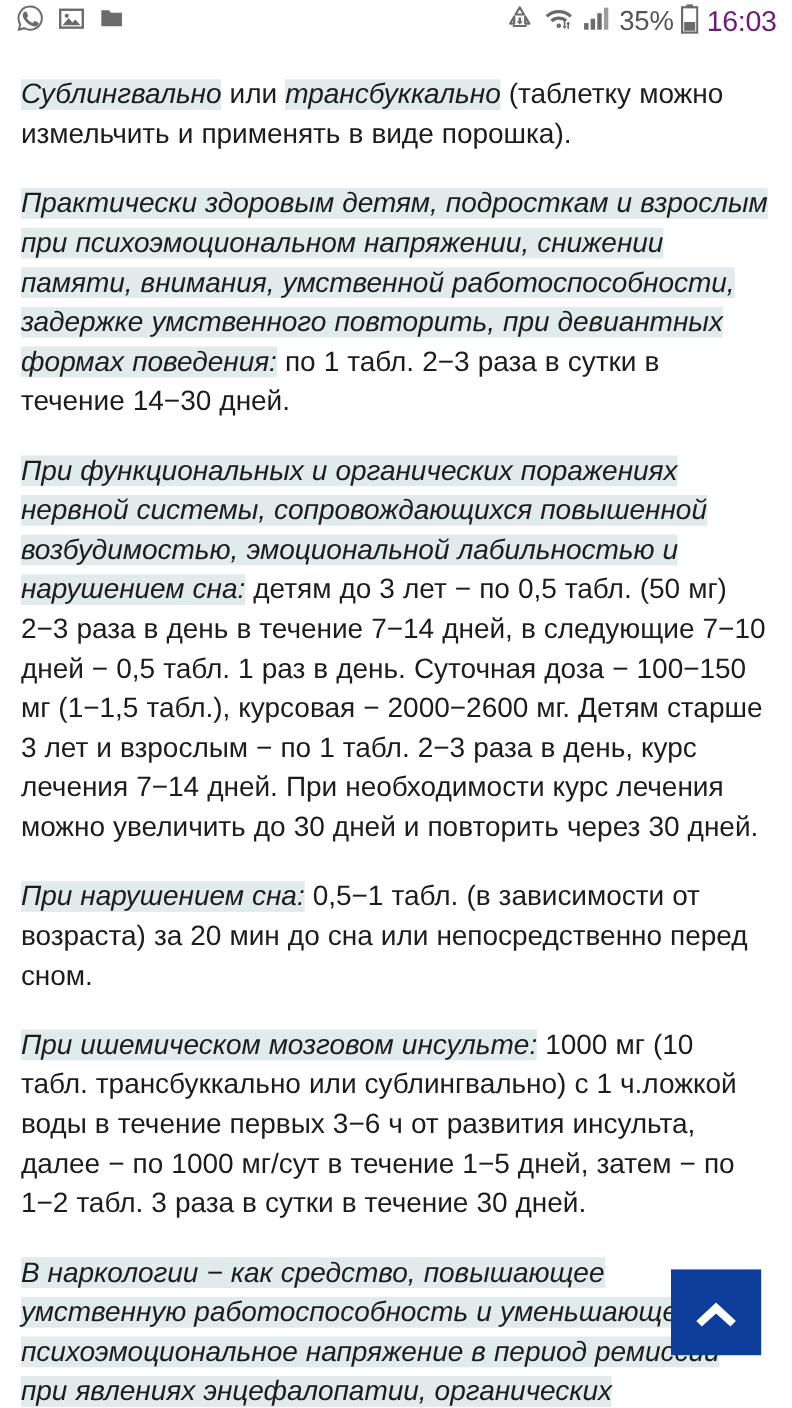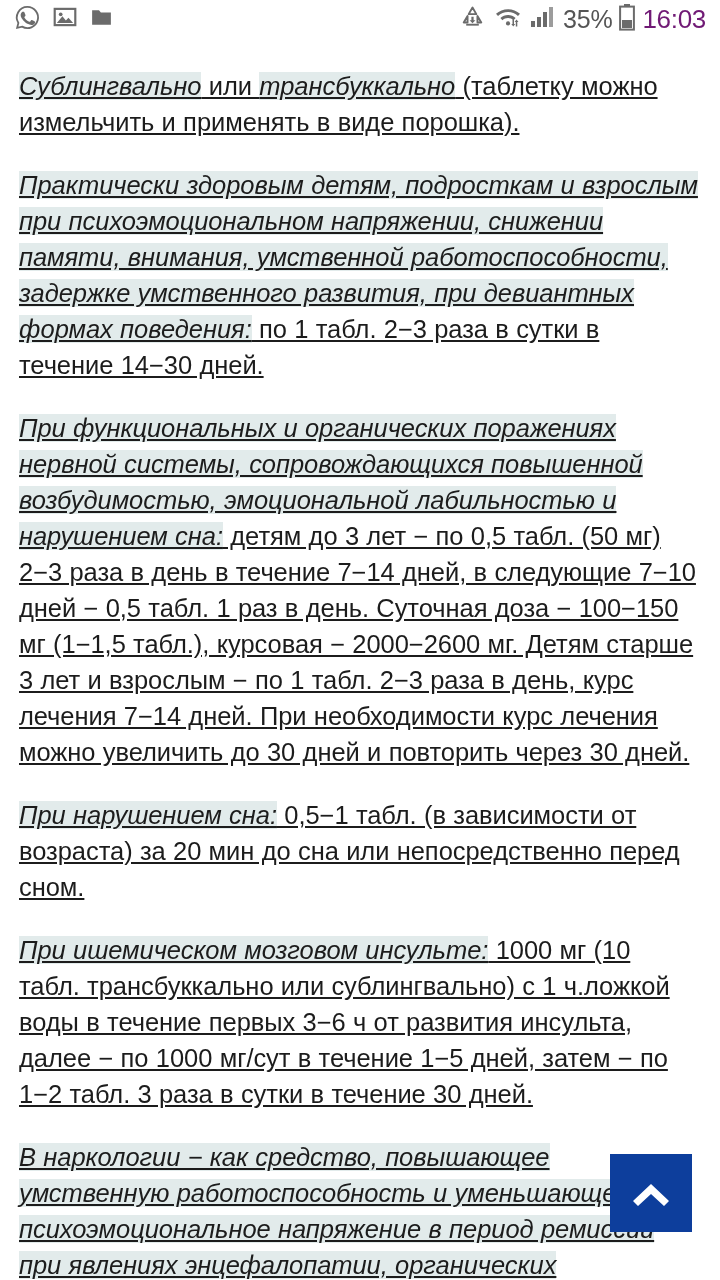--- a/index.html
+++ b/index.html
@@ -96,21 +96,20 @@
     box-sizing: border-box;
     z-index: 10;
   }
   p.para {
     margin: 0 0 27px 0;
     font-size: 25.5px;
     line-height: 36px;
     color: #1c1c1c;
     letter-spacing: -0.05px;
     word-spacing: 0.3px;
-    text-decoration: underline;
   }
   p.para:last-child { margin-bottom: 0; }
 
   .hl {
     background: #e2ebeb;
     font-style: italic;
     box-decoration-break: clone;
     -webkit-box-decoration-break: clone;
   }
 
@@ -198,21 +197,21 @@
   <div class="inner">Способ применения и дозы</div>
 </div>
 
 <div class="article">
 
   <p class="para">
     <span class="hl">Сублингвально</span><span> или </span><span class="hl">трансбуккально</span><span> (таблетку можно измельчить и применять в виде порошка).</span>
   </p>
 
   <p class="para">
-    <span class="hl">Практически здоровым детям, подросткам и взрослым при психоэмоциональном напряжении, снижении памяти, внимания, умственной работоспособности, задержке умственного развития, при девиантных формах поведения:</span><span> по 1 табл. 2−3 раза в сутки в течение 14−30 дней.</span>
+    <span class="hl">Практически здоровым детям, подросткам и взрослым при психоэмоциональном напряжении, снижении памяти, внимания, умственной работоспособности, задержке умственного повторить, при девиантных формах поведения:</span><span> по 1 табл. 2−3 раза в сутки в течение 14−30 дней.</span>
   </p>
 
   <p class="para">
     <span class="hl">При функциональных и органических поражениях нервной системы, сопровождающихся повышенной возбудимостью, эмоциональной лабильностью и нарушением сна:</span><span> детям до 3 лет − по 0,5 табл. (50 мг) 2−3 раза в день в течение 7−14 дней, в следующие 7−10 дней − 0,5 табл. 1 раз в день. Суточная доза − 100−150 мг (1−1,5 табл.), курсовая − 2000−2600 мг. Детям старше 3 лет и взрослым − по 1 табл. 2−3 раза в день, курс лечения 7−14 дней. При необходимости курс лечения можно увеличить до 30 дней и повторить через 30 дней.</span>
   </p>
 
   <p class="para">
     <span class="hl">При нарушением сна:</span><span> 0,5−1 табл. (в зависимости от возраста) за 20 мин до сна или непосредственно перед сном.</span>
   </p>
 

